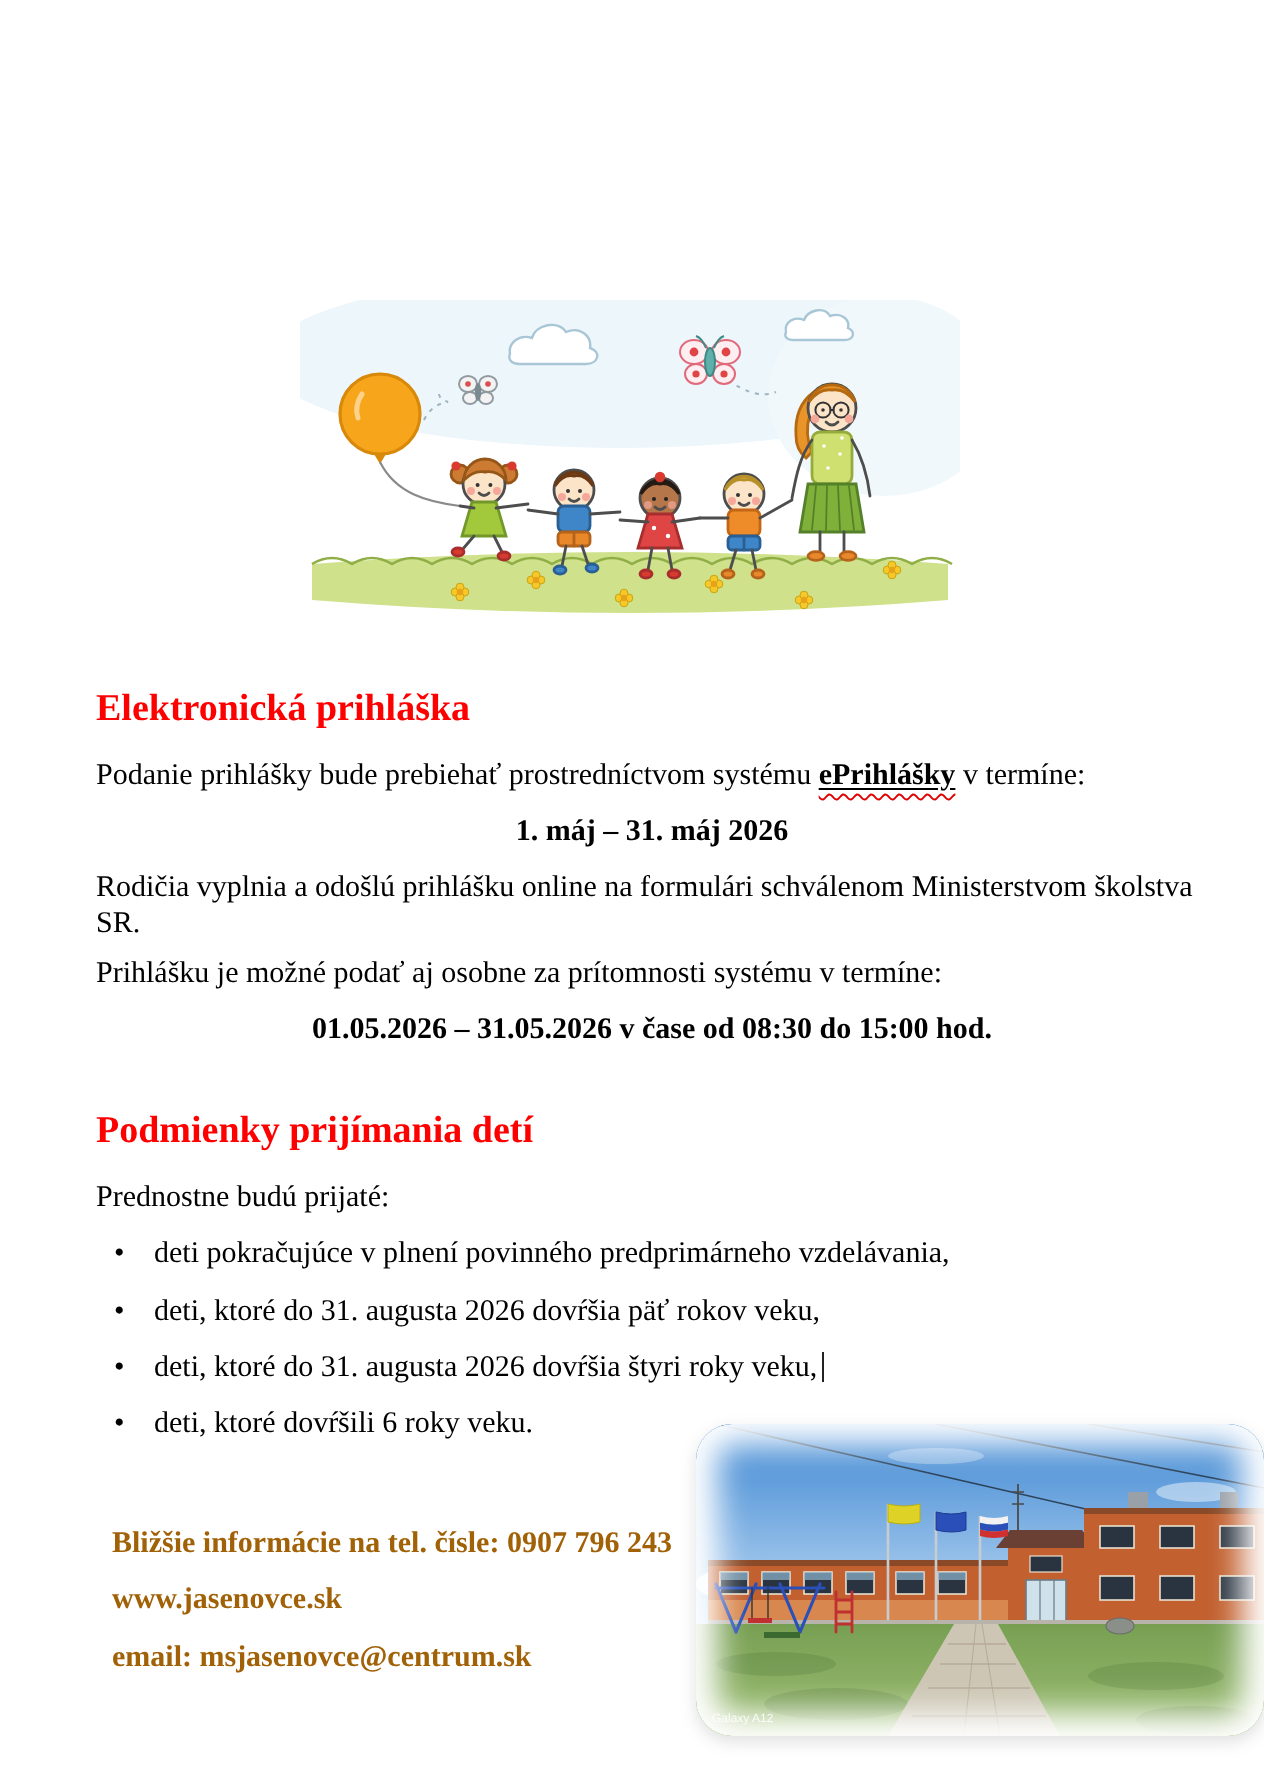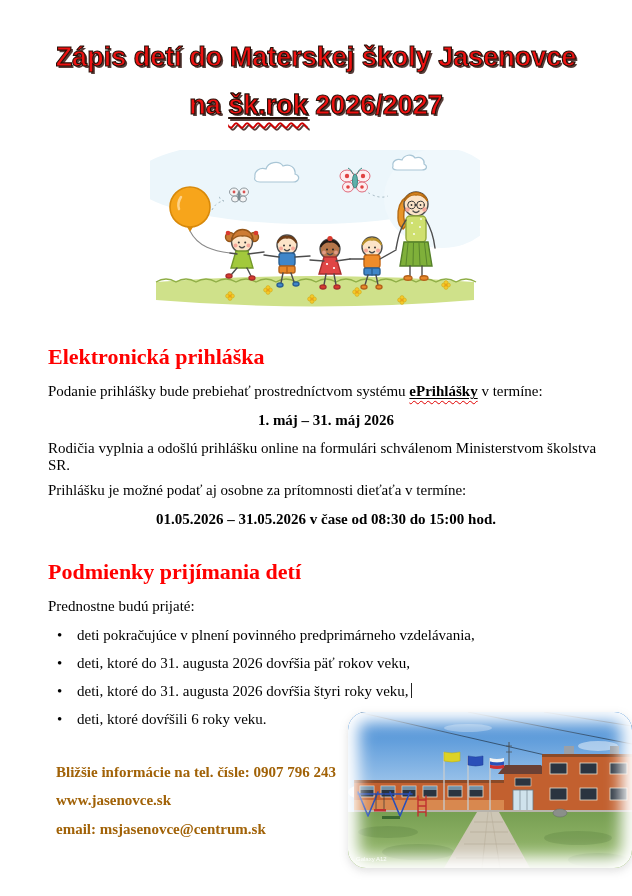--- a/index.html
+++ b/index.html
@@ -14,21 +14,21 @@
     text-shadow:2px 2px 0 rgba(44,12,8,.8);}
   .title-line1{margin-bottom:17px;}
   .wavy-wrap{text-decoration:underline wavy #cc0000;text-underline-offset:8px;text-decoration-thickness:1.5px;}
   .u-word{text-decoration:underline;text-underline-offset:3px;text-decoration-thickness:2px;}
 
   
   .clipart{position:absolute;left:150px;top:150px;width:330px;height:170px;}
 
   
   .content{position:absolute;left:48px;top:344px;width:556px;}
-  h2{font-size:22px;line-height:1.2;color:#ff0000;margin:0 0 13px 0;font-weight:bold;}
+  h2{font-size:19px;line-height:1.2;color:#ff0000;margin:0 0 13px 0;font-weight:bold;}
   h2.gap-top{margin-top:31px;}
   p{font-size:15px;line-height:1.15;margin:0 0 11px 0;}
   p.tight{margin-bottom:8px;}
   .b{font-weight:bold;text-align:center;}
   .wavy-wrap-sm{text-decoration:underline wavy #e00000;text-underline-offset:4px;text-decoration-thickness:1px;font-weight:bold;}
   .u-word-sm{text-decoration:underline;text-underline-offset:2px;}
   .bullet-row{display:flex;font-size:15px;line-height:1.15;margin:0 0 11px 0;}
   .bullet{width:20px;padding-left:9px;flex:none;}
   .bullet-text{flex:0 1 auto;}
   .caret{display:inline-block;width:1.5px;height:15px;background:#222;margin-left:2px;vertical-align:-3px;}
@@ -42,24 +42,20 @@
     border-radius:18px;overflow:hidden;box-shadow:0 3px 8px rgba(130,130,130,.25);}
   .photo svg{display:block;}
   .photo::after{content:"";position:absolute;inset:0;border-radius:18px;pointer-events:none;
     box-shadow:inset 0 0 16px 11px #ffffff;}
 </style>
 </head>
 <body>
 
 <div id="page">
 
-  <div class="title-block">
-    <div class="title-line title-line1">Zápis detí do Materskej školy Jasenovce</div>
-    <div class="title-line"><span>na </span><span class="wavy-wrap"><span class="u-word">šk.rok</span></span><span> 2026/2027</span></div>
-  </div>
 
   <svg class="clipart" viewBox="0 0 330 170">
     <ellipse cx="160" cy="30" rx="178" ry="44" fill="#ecf6fb"></ellipse>
     <ellipse cx="292" cy="48" rx="58" ry="50" fill="#f0f8fc"></ellipse>
 
     <g stroke="#a9c6d6" stroke-width="1.2" fill="#ffffff">
       <path d="M105,27 c-1,-6 5,-10 11,-8 c2,-7 13,-9 17,-3 c7,-3 13,2 12,8 c6,2 4,8 -2,8 l-33,0 c-5,0 -6,-3 -5,-5 z"></path>
       <path d="M243,16 c-1,-5 4,-8 9,-6 c2,-5 10,-7 13,-2 c6,-2 10,2 9,6 c4,2 3,6 -2,6 l-25,0 c-4,0 -5,-2 -4,-4 z"></path>
     </g>
 
@@ -224,21 +220,21 @@
       <ellipse cx="8" cy="74" rx="4" ry="2.2" fill="#e8882a" stroke="#b5621a"></ellipse>
     </g>
   </svg>
 
   <div class="content">
     <h2>Elektronická prihláška</h2>
     <p><span>Podanie prihlášky bude prebiehať prostredníctvom systému </span><span class="wavy-wrap-sm"><span class="u-word-sm">ePrihlášky</span></span><span> v termíne:</span></p>
     <p class="b">1. máj – 31. máj 2026</p>
     <p class="tight">Rodičia vyplnia a odošlú prihlášku online na formulári schválenom Ministerstvom školstva SR.</p>
 
-    <p>Prihlášku je možné podať aj osobne za prítomnosti dieťaťa v termíne:</p>
+    <p>Prihlášku je možné podať aj osobne za prítomnosti systému v termíne:</p>
     <p class="b">01.05.2026 – 31.05.2026 v čase od 08:30 do 15:00 hod.</p>
 
     <h2 class="gap-top">Podmienky prijímania detí</h2>
     <p>Prednostne budú prijaté:</p>
 
     <div class="bullet-row">
       <span class="bullet">•</span>
       <span class="bullet-text">deti pokračujúce v plnení povinného predprimárneho vzdelávania,</span>
     </div>
     <div class="bullet-row">

